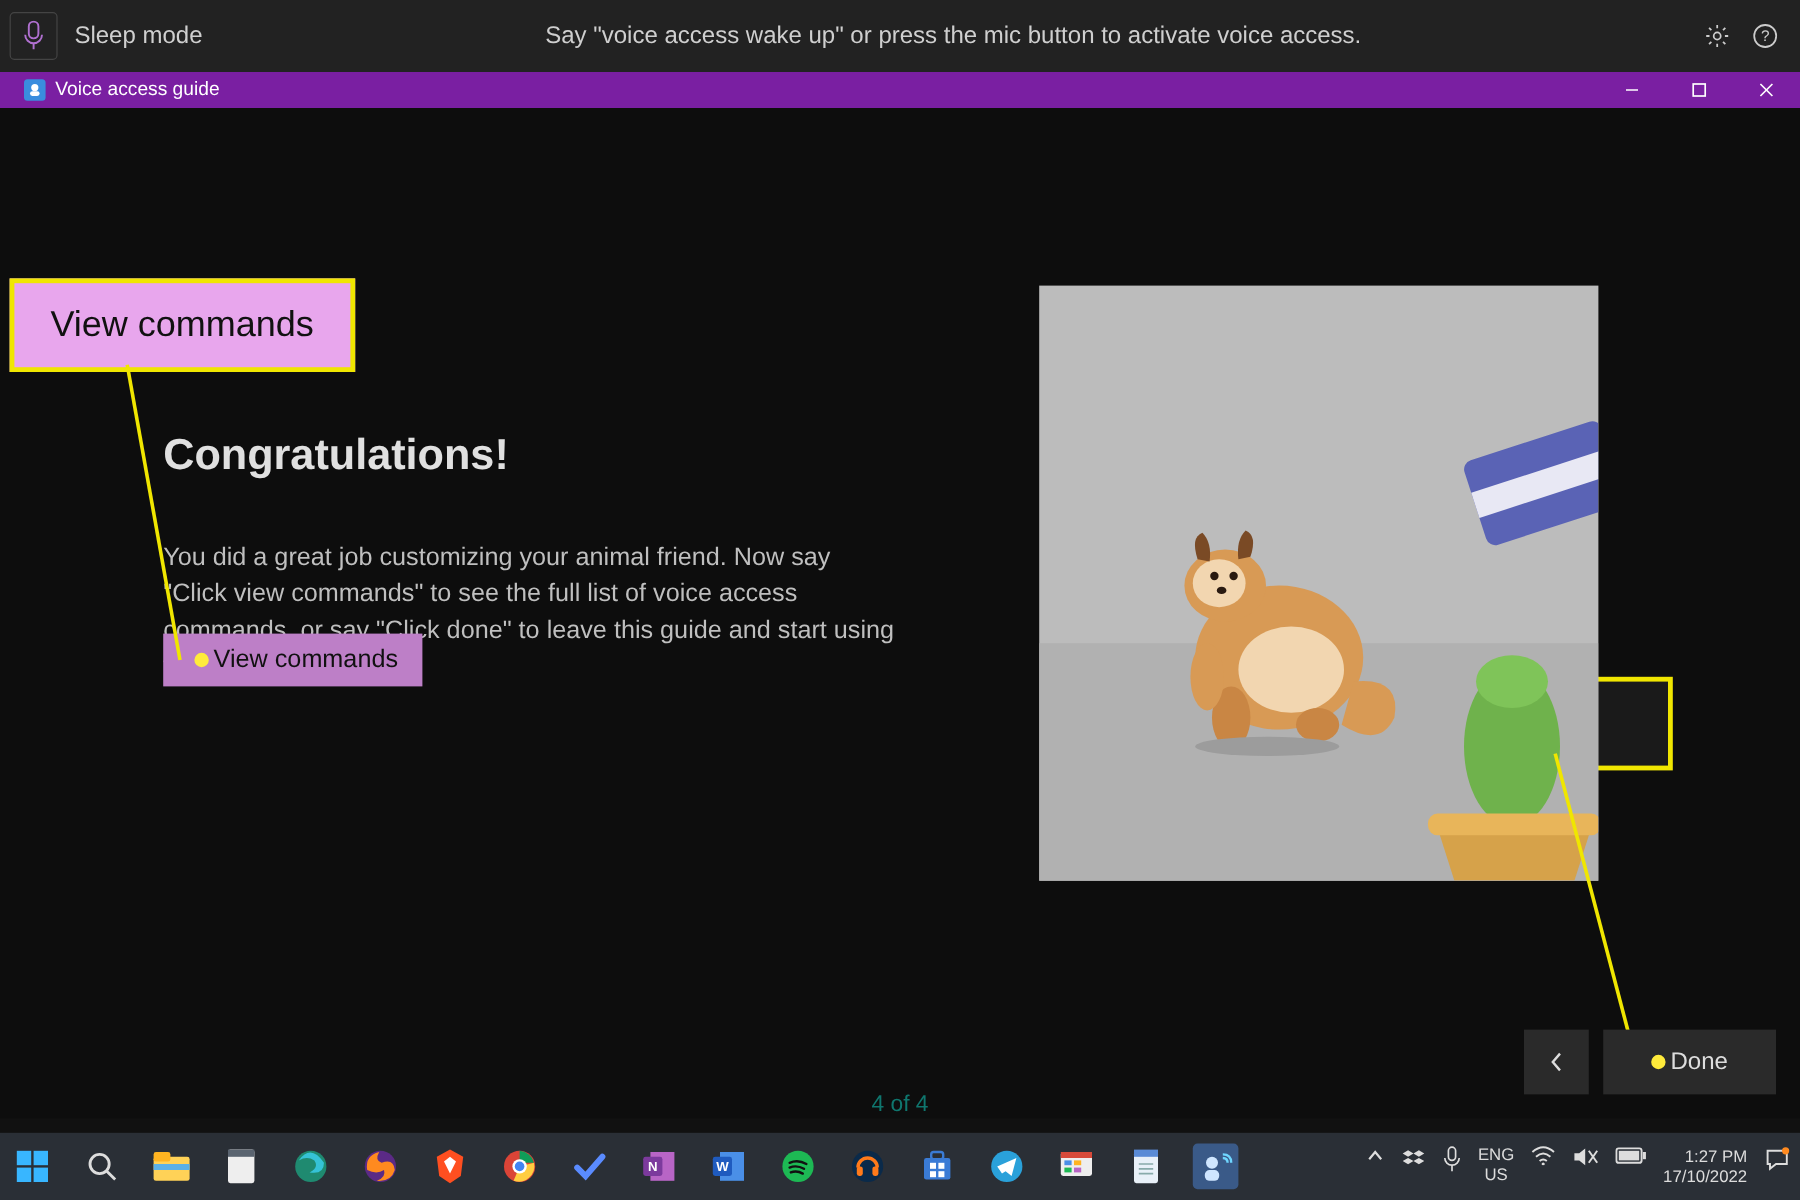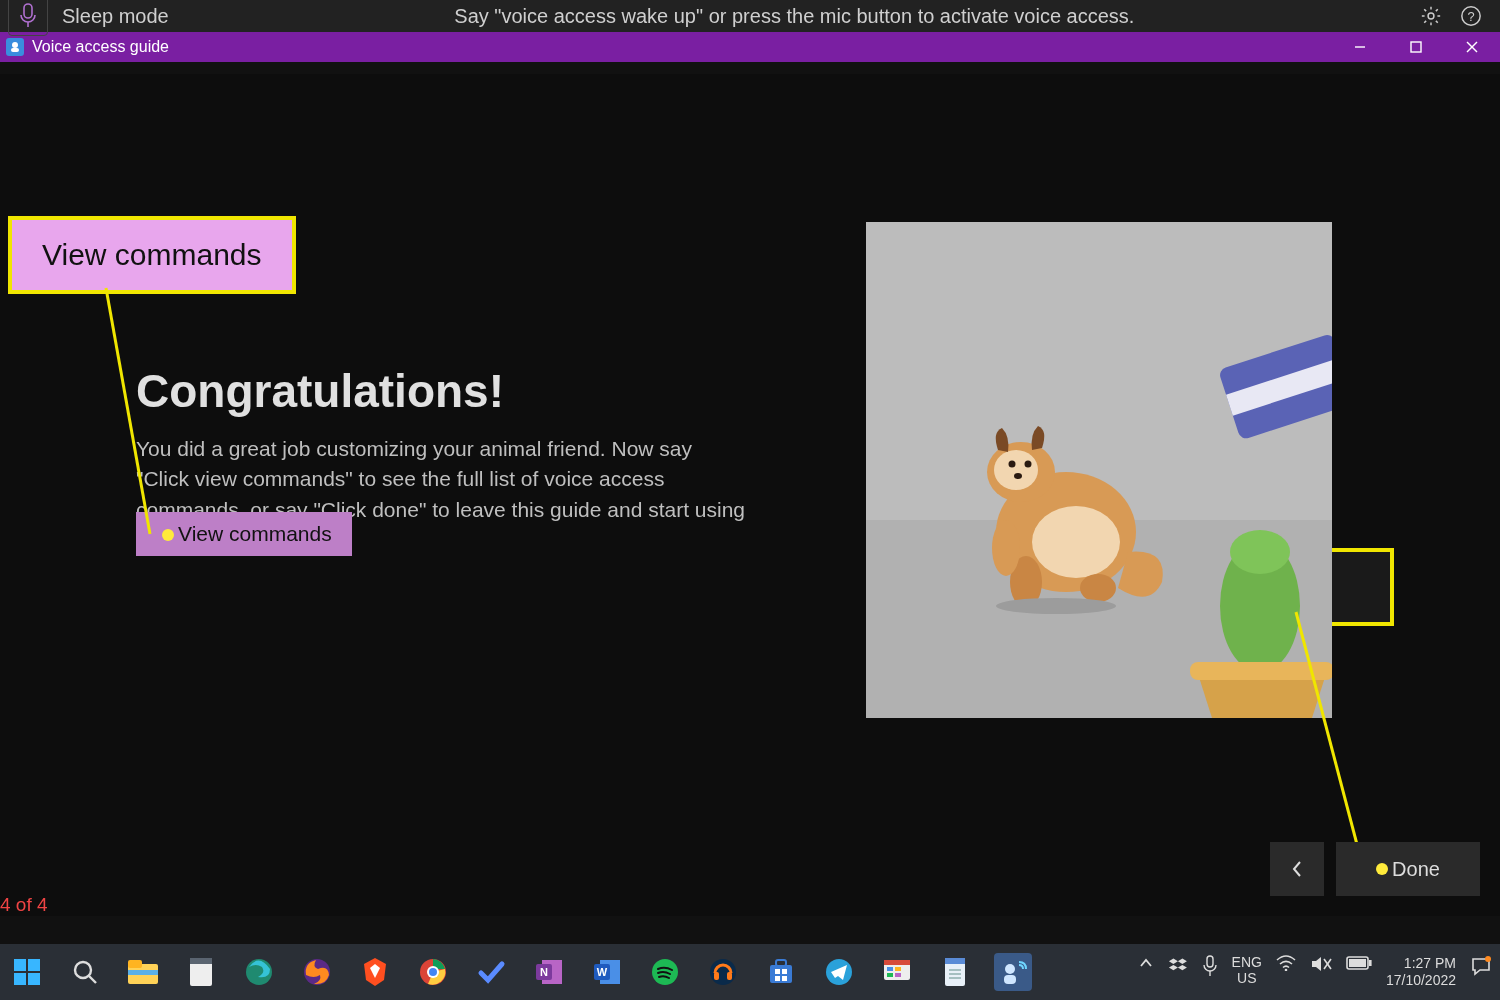--- a/index.html
+++ b/index.html
@@ -1,53 +1,53 @@
 <!DOCTYPE html>
 <html><head>
 <meta charset="utf-8">
 <style>
   * { box-sizing: border-box; margin: 0; padding: 0; font-family: "Segoe UI", sans-serif; }
   body { width: 1500px; height: 1000px; background: #111; overflow: hidden; position: relative; }
 
   
-  .va-topbar { display: flex; align-items: center; height: 32px; background: #222; color: #ddd; padding: 0 8px; }
+  .va-topbar { display: flex; align-items: center; height: 60px; background: #222; color: #ddd; padding: 0 8px; }
   .mic-btn { width: 40px; height: 40px; border: 1px solid #444; border-radius: 4px; display: flex; align-items: center; justify-content: center; margin-right: 14px; }
   .sleep { font-size: 20px; color: #cfcfcf; }
   .va-prompt { flex: 1; text-align: center; font-size: 20px; color: #cfcfcf; }
   .va-top-icons { display: flex; gap: 18px; align-items: center; padding-right: 10px; }
 
   
-  .purple-bar { display: flex; align-items: center; height: 30px; background: #7a1fa2; color: #fff; font-size: 16px; padding-left: 6px; }
+  .purple-bar { display: flex; align-items: center; height: 30px; background: #7a1fa2; color: #fff; font-size: 16px; padding-left: 20px; }
   .app-icon { width: 18px; height: 18px; background: #3a8dde; border-radius: 3px; margin-right: 8px; display:flex;align-items:center;justify-content:center; }
   .win-controls { margin-left: auto; display: flex; }
   .win-btn { width: 56px; height: 30px; display: flex; align-items: center; justify-content: center; }
 
   
-  .content { position: relative; width: 100%; height: 842px; background: #0d0d0d; margin-top: 12px; }
-
-  .heading { position: absolute; left: 136px; top: 290px; font-size: 46px; color: #e0e0e0; font-weight: 600; }
+  .content { position: relative; width: 100%; height: 842px; background: #0d0d0d; }
+
+  .heading { position: absolute; left: 136px; top: 268px; font-size: 36px; color: #e0e0e0; font-weight: 600; }
   .body-text { position: absolute; left: 136px; top: 360px; width: 610px; font-size: 21px; line-height: 1.45; color: #bfbfbf; }
   .view-cmds-btn { position: absolute; left: 136px; top: 438px; padding: 10px 20px 10px 26px; background: #bd7fc7; color: #111; font-size: 21px; border: none; }
   .dot-yellow { width: 12px; height: 12px; background: #ffeb3b; border-radius: 50%; display:inline-block; vertical-align: middle; margin-right:4px; }
 
   
   .callout-vc { position: absolute; left: 8px; top: 142px; padding: 18px 30px; background: #e8a6ed; color: #111; font-size: 30px; border: 4px solid #f0e600; }
 
   
   .callout-done { position: absolute; left: 1194px; top: 474px; width: 200px; padding: 18px 0; background: #1a1a1a; color: #eee; font-size: 30px; border: 4px solid #f0e600; text-align:center; }
 
   
   .overlay-lines { position:absolute; left:0; top:0; width:100%; height:100%; pointer-events:none; }
 
   
   .pic { position: absolute; left: 866px; top: 148px; width: 466px; height: 496px; background: #bcbcbc; overflow:hidden; }
   .pic .ground { position:absolute; left:0; bottom:0; width:100%; height:40%; background:#b1b1b1; }
 
   
-  .pager { position: absolute; left: 0; right: 0; top: 820px; text-align: left; color: #ef4444; font-size: 19px; }
+  .pager { position: absolute; left: 0; right: 0; top: 820px; text-align: center; color: #0f766e; font-size: 19px; }
   .nav-prev, .nav-done { position: absolute; bottom: 20px; height: 54px; background: #2a2a2a; color: #ddd; border: none; font-size: 20px; display:flex; align-items:center; justify-content:center; }
   .nav-prev { right: 176px; width: 54px; }
   .nav-done { right: 20px; width: 144px; }
 
   
   .taskbar { position: absolute; left: 0; right: 0; bottom: 0; height: 56px; background: #2a2f36; display: flex; align-items: center; padding: 0 8px; }
   .tb-icons { display: flex; gap: 20px; align-items: center; }
   .tb-icon { width: 38px; height: 38px; border-radius: 4px; display:flex;align-items:center;justify-content:center; font-size:20px; }
   .tb-right { margin-left: auto; display: flex; align-items: flex-start; gap: 14px; color: #dcdcdc; font-size: 14px; }
   .tb-lang { text-align: center; line-height: 1.1; }

